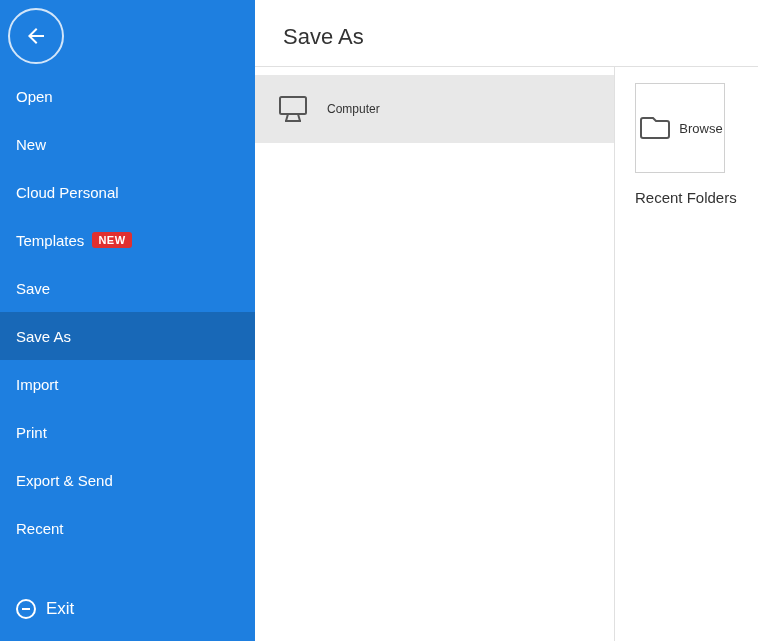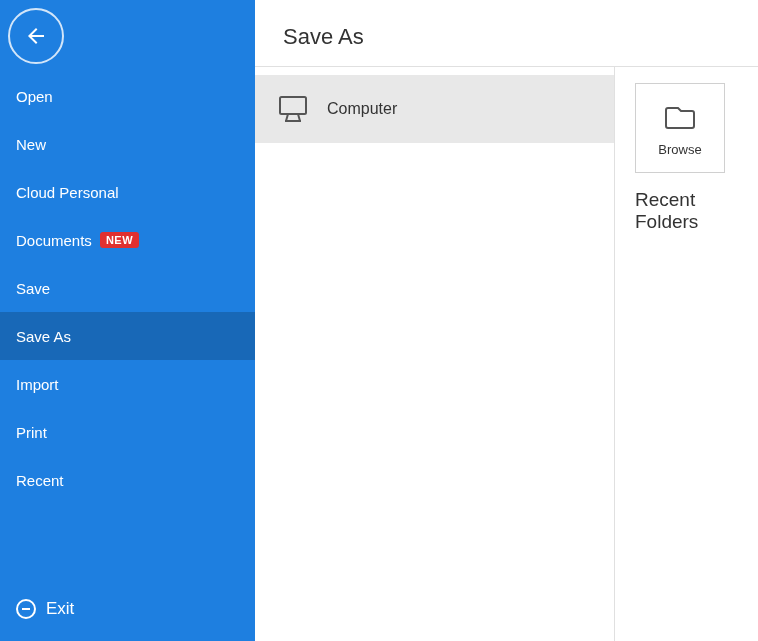--- a/index.html
+++ b/index.html
@@ -126,21 +126,21 @@
       padding: 8px 0;
       border-right: 1px solid #e0e0e0;
     }
 
     .location-item {
       display: flex;
       align-items: center;
       gap: 16px;
       padding: 16px 20px;
       cursor: pointer;
-      font-size: 16px;
+      font-size: 12px;
       color: #333;
     }
 
     .location-item.selected {
       background: #e8e8e8;
     }
 
     .location-icon {
       width: 36px;
       height: 36px;
@@ -158,35 +158,35 @@
       flex-direction: column;
       align-items: flex-start;
     }
 
     .browse-card {
       width: 90px;
       height: 90px;
       border: 1px solid #d0d0d0;
       background: #fff;
       display: flex;
-      flex-direction: column;
+      flex-direction: row;
       align-items: center;
       justify-content: center;
       cursor: pointer;
       gap: 6px;
       margin-bottom: 16px;
     }
 
     .browse-card-label {
       font-size: 13px;
       color: #333;
     }
 
     .recent-folders-title {
-      font-size: 19px;
+      font-size: 15px;
       color: #333;
       font-weight: 400;
     }
   </style>
 </head>
 <body>
 
 <div class="sidebar">
   <div class="sidebar-back">
     <svg viewBox="0 0 24 24">
@@ -202,40 +202,43 @@
 
     <div class="sidebar-item">
       <span>New</span>
     </div>
 
     <div class="sidebar-item">
       <span>Cloud Personal</span>
     </div>
 
     <div class="sidebar-item">
-      <span>Documents</span>
+      <span>Templates</span>
       <span class="new-badge">NEW</span>
     </div>
 
     <div class="sidebar-item">
       <span>Save</span>
     </div>
 
     <div class="sidebar-item active">
       <span>Save As</span>
     </div>
 
     <div class="sidebar-item">
       <span>Import</span>
     </div>
 
     <div class="sidebar-item">
       <span>Print</span>
     </div>
 
+    <div class="sidebar-item">
+      <span>Export &amp; Send</span>
+    </div>
 
     <div class="sidebar-item">
       <span>Recent</span>
     </div>
 
 
   </nav>
 
   <div class="sidebar-item-exit" style="margin-top: auto; margin-bottom: 8px;">
     <div class="exit-icon">

